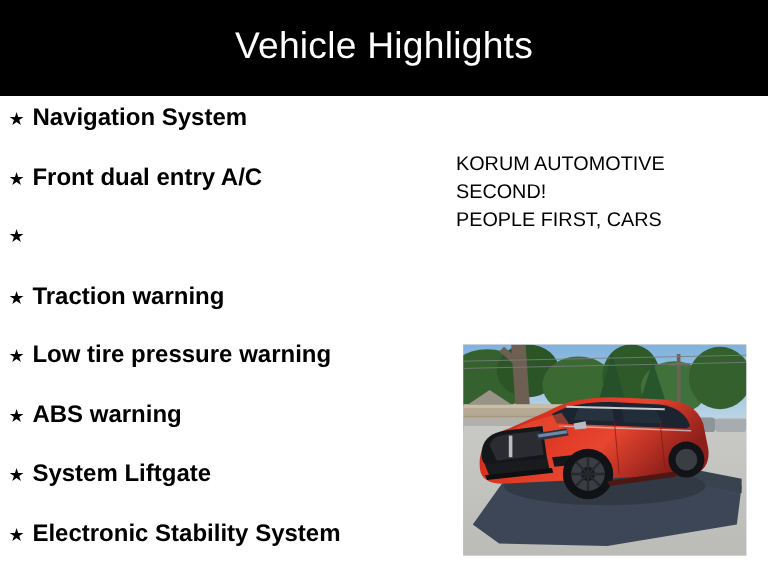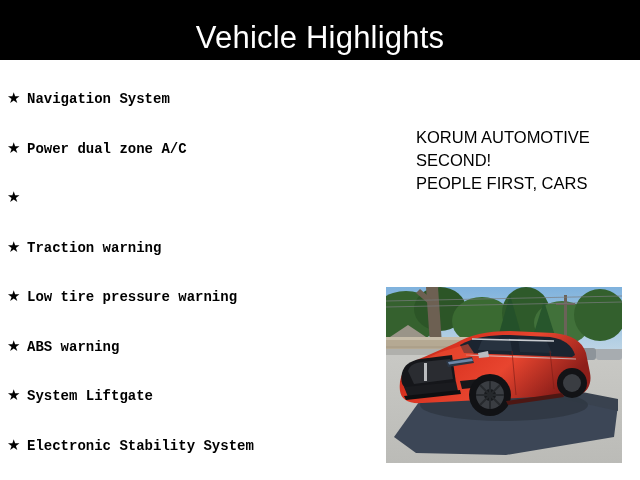--- a/index.html
+++ b/index.html
@@ -20,21 +20,21 @@
     height: 480px;
     background: #ffffff;
   }
 
   
   #header-bar {
     position: absolute;
     left: 0;
     top: 0;
     width: 640px;
-    height: 60px;
+    height: 80px;
     background: #000000;
   }
   #header-title {
     position: absolute;
     left: 0;
     top: 0;
     width: 640px;
     height: 76px;
     line-height: 76px;
     text-align: center;
@@ -67,42 +67,41 @@
     display: inline-block;
     width: 20px;
     flex: 0 0 20px;
     color: #000000;
     font-size: 15px;
     line-height: 20px;
     font-family: "DejaVu Sans", sans-serif;
   }
   .feature-text {
     color: #000000;
-    font-size: 14px;
+    font-size: 20px;
     font-weight: bold;
     line-height: 20px;
     white-space: nowrap;
-    font-family: Liberation Mono, monospace;
+    font-family: Liberation Sans, sans-serif;
   }
 
   
   #dealer-blurb {
     position: absolute;
     left: 380px;
     top: 126px;
     width: 215px;
     color: #000000;
     font-size: 16.5px;
     font-weight: 400;
     line-height: 23px;
     font-family: "Liberation Sans", sans-serif;
   }
   .blurb-line {
     display: block;
-    margin-left: 36px;
   }
 
   
   #vehicle-photo {
     position: absolute;
     left: 386px;
     top: 287px;
     width: 236px;
     height: 176px;
     overflow: hidden;
@@ -123,21 +122,21 @@
     <div id="header-title">Vehicle Highlights</div>
   </div>
 
   <ul id="feature-list">
     <li class="feature-item">
       <span class="feature-star">★</span>
       <span class="feature-text">Navigation System</span>
     </li>
     <li class="feature-item">
       <span class="feature-star">★</span>
-      <span class="feature-text">Power dual zone A/C</span>
+      <span class="feature-text">Front dual entry A/C</span>
     </li>
     <li class="feature-item">
       <span class="feature-star">★</span>
     </li>
     <li class="feature-item">
       <span class="feature-star">★</span>
       <span class="feature-text">Traction warning</span>
     </li>
     <li class="feature-item">
       <span class="feature-star">★</span>

